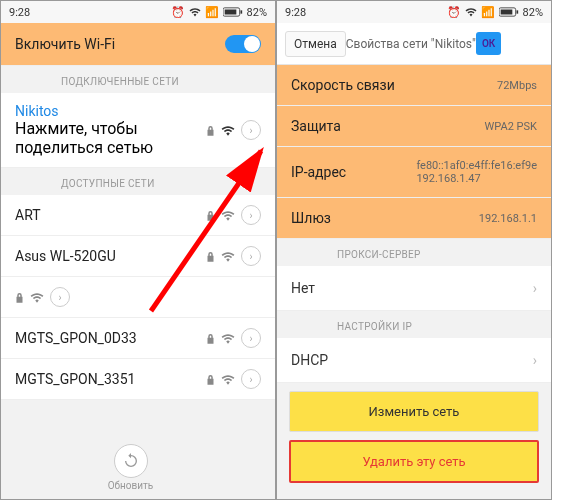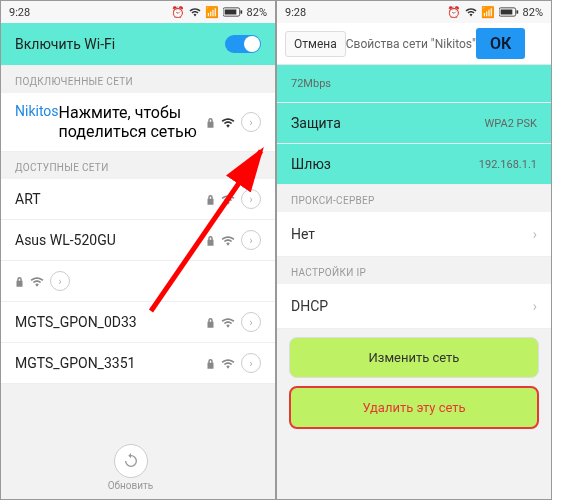--- a/index.html
+++ b/index.html
@@ -6,36 +6,36 @@
 body { background: #fff; width: 580px; height: 500px; display: flex; }
 .phone { width: 276px; height: 500px; border: 1px solid #999; background: #f2f2f2; position: relative; overflow: hidden; }
 .statusbar { height: 22px; background: #f7f7f7; display: flex; align-items: center; justify-content: space-between; padding: 0 8px; font-size: 11px; color: #333; }
 .sb-right { display: flex; gap: 4px; align-items: center; }
 .ico { display: inline-flex; }
 .titlebar { height: 42px; background: #fff; display: flex; align-items: center; padding: 0 10px; border-bottom: 1px solid #e5e5e5; }
 .titlebar .back { margin-right: 14px; color: #555; }
 .titlebar .title { font-size: 16px; font-weight: 600; color: #222; }
 .titlebar2 { height: 42px; background: #fff; display: flex; align-items: center; padding: 0 8px; border-bottom: 1px solid #e5e5e5; }
 .btn-cancel { font-size: 12px; color: #333; border: 1px solid #ddd; background: #fafafa; padding: 5px 8px; border-radius: 3px; }
-.btn-ok { font-size: 16px; color: #0f172a; background: #2196f3; border: none; padding: 6px 14px; border-radius: 3px; font-weight: 600; }
+.btn-ok { font-size: 10px; color: #4c1d95; background: #2196f3; border: none; padding: 6px 6px; border-radius: 3px; font-weight: 600; }
 .title2 { font-size: 12px; color: #666; }
-.row { background: #5eead4; display: flex; align-items: center; justify-content: space-between; padding: 12px 14px; border-bottom: 1px solid #eee; }
+.row { background: #fdba74; display: flex; align-items: center; justify-content: space-between; padding: 12px 14px; border-bottom: 1px solid #eee; }
 .row .label { font-size: 14px; color: #222; }
 .row .val { font-size: 11px; color: #666; }
-.section-h { font-size: 10px; color: #999; padding: 10px 14px 6px; letter-spacing: 0.3px; }
+.section-h { font-size: 10px; color: #999; padding: 10px 14px 6px; letter-spacing: 0.3px; margin-left: 46px; }
 .net-row { background: #fff; padding: 10px 14px; border-bottom: 1px solid #eee; display: flex; align-items: center; justify-content: space-between; }
-.net-left { display: flex; }
+.net-left { display: flex; flex-direction: column; }
 .net-name { font-size: 14px; color: #222; }
 .net-name.active { color: #1e88e5; }
 .net-icons { display: flex; align-items: center; gap: 6px; color: #888; }
 .arrow-circle { width: 20px; height: 20px; border: 1px solid #ccc; border-radius: 50%; display: flex; align-items: center; justify-content: center; font-size: 10px; color: #aaa; }
 .toggle { width: 36px; height: 18px; background: #2196f3; border-radius: 10px; position: relative; }
 .toggle::after { content: ""; position: absolute; right: 1px; top: 1px; width: 16px; height: 16px; background: #fff; border-radius: 50%; }
 .select-row { background: #fff; padding: 14px; border-bottom: 1px solid #eee; display: flex; justify-content: space-between; align-items: center; font-size: 14px; color: #333; }
-.action-btn { margin: 8px 12px; padding: 12px; background: #bef264; border: 1px solid #ddd; border-radius: 8px; text-align: center; font-size: 13px; color: #333; }
+.action-btn { margin: 8px 12px; padding: 12px; background: #fde047; border: 1px solid #ddd; border-radius: 2px; text-align: center; font-size: 13px; color: #333; }
 .action-btn.danger { color: #e53935; border: 2px solid #e53935; }
 .refresh { position: absolute; bottom: 8px; left: 0; right: 15px; text-align: center; }
 .refresh-circle { width: 34px; height: 34px; border: 1px solid #ccc; border-radius: 50%; display: inline-flex; align-items: center; justify-content: center; color: #999; background: #fff; }
 .refresh-txt { font-size: 10px; color: #999; margin-top: 2px; }
 .red-arrow { position: absolute; z-index: 5; pointer-events: none; }
 .chev { color: #bbb; font-size: 14px; }
 </style>
 </head>
 <body>
 
@@ -189,25 +189,30 @@
     </div>
   </div>
 
   <div class="titlebar2">
     <button class="btn-cancel">Отмена</button>
     <span class="title2">Свойства сети "Nikitos"</span>
     <button class="btn-ok">ОК</button>
   </div>
 
   <div class="row">
+    <span class="label">Скорость связи</span>
     <span class="val">72Mbps</span>
   </div>
   <div class="row">
     <span class="label">Защита</span>
     <span class="val">WPA2 PSK</span>
+  </div>
+  <div class="row">
+    <span class="label">IP-адрес</span>
+    <span class="val"><span>fe80::1af0:e4ff:fe16:ef9e</span><br><span>192.168.1.47</span></span>
   </div>
   <div class="row">
     <span class="label">Шлюз</span>
     <span class="val">192.168.1.1</span>
   </div>
 
   <div class="section-h">ПРОКСИ-СЕРВЕР</div>
   <div class="select-row">
     <span>Нет</span>
     <span class="chev">›</span>

